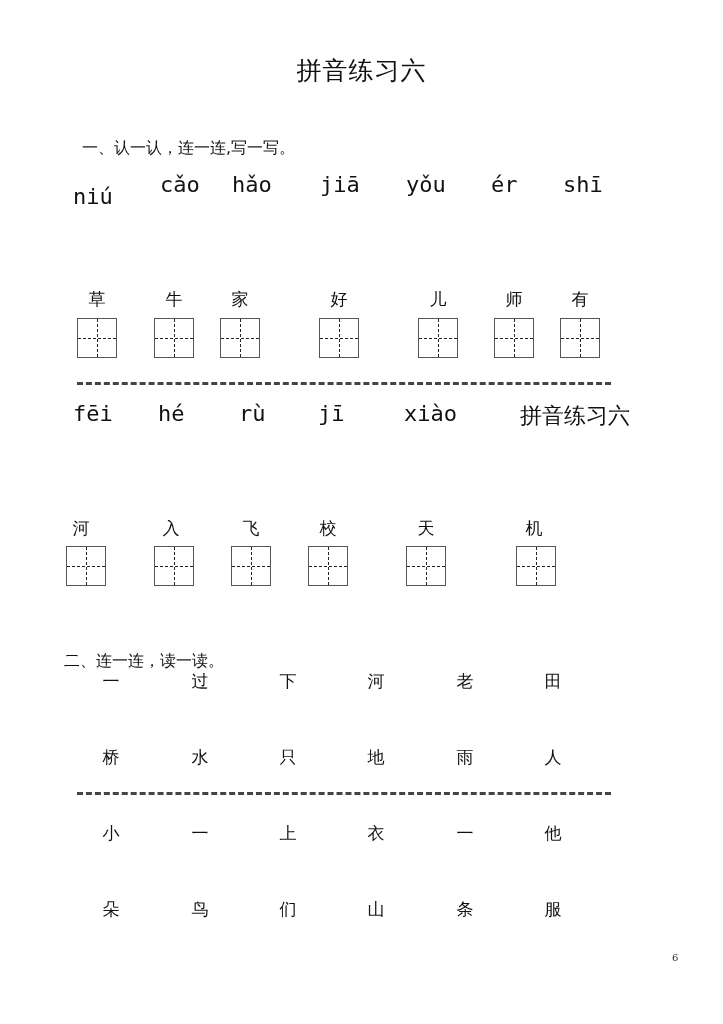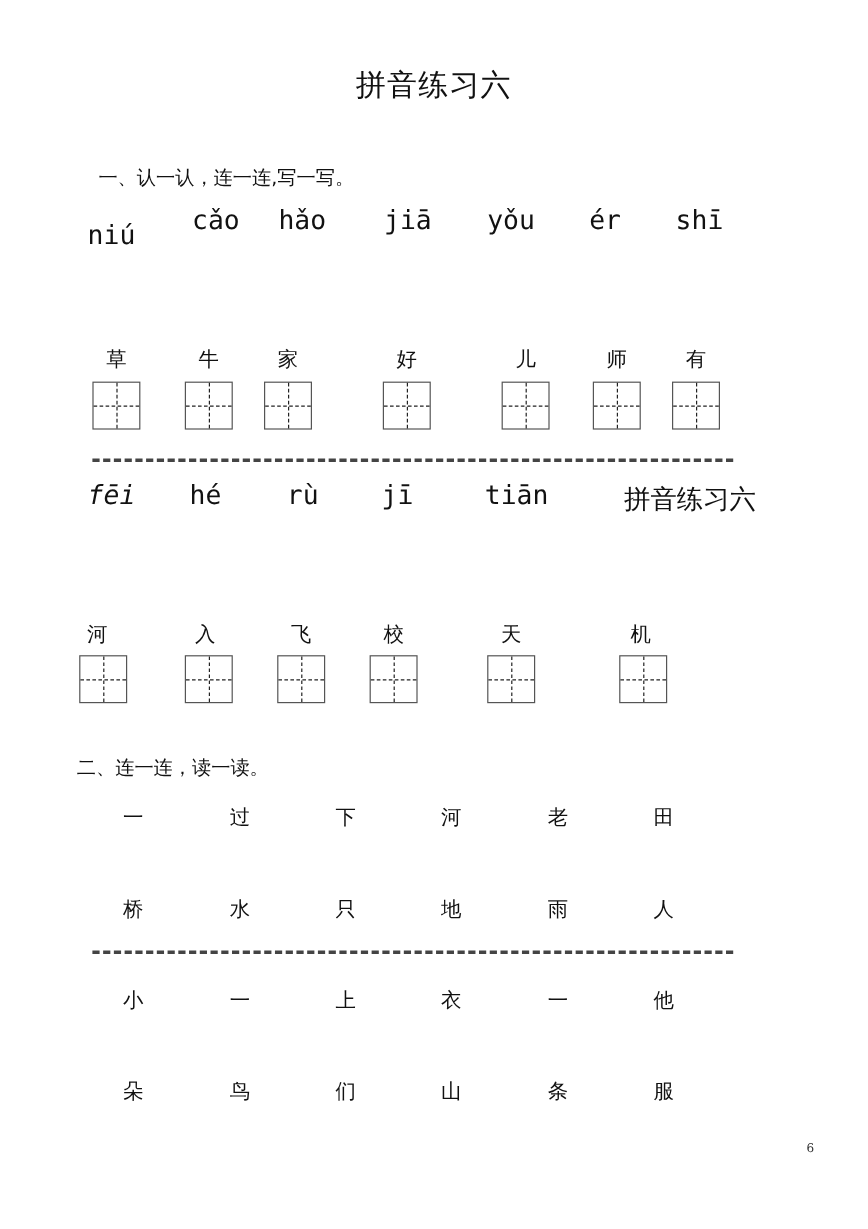--- a/index.html
+++ b/index.html
@@ -43,42 +43,42 @@
 <div class="abs tian" style="left:77px; top:318px;"></div>
 <div class="abs tian" style="left:154px; top:318px;"></div>
 <div class="abs tian" style="left:220px; top:318px;"></div>
 <div class="abs tian" style="left:319px; top:318px;"></div>
 <div class="abs tian" style="left:418px; top:318px;"></div>
 <div class="abs tian" style="left:494px; top:318px;"></div>
 <div class="abs tian" style="left:560px; top:318px;"></div>
 
 <div class="abs divider" style="left:77px; top:382px; width:534px;"></div>
 
-<div class="abs pinyin" style="left:73px; top:401px;font-style:italic;">fēi</div>
+<div class="abs pinyin" style="left:73px; top:401px;">fēi</div>
 <div class="abs pinyin" style="left:158px; top:401px;">hé</div>
 <div class="abs pinyin" style="left:239px; top:401px;">rù</div>
 <div class="abs pinyin" style="left:318px; top:401px;">jī</div>
-<div class="abs pinyin" style="left:404px; top:401px;">tiān</div>
+<div class="abs pinyin" style="left:404px; top:401px;">xiào</div>
 <div class="abs pinyin" style="left:520px; top:401px;">拼音练习六</div>
 
 <div class="abs hanzi" style="left:61px; top:517px;">河</div>
 <div class="abs hanzi" style="left:151px; top:517px;">入</div>
 <div class="abs hanzi" style="left:231px; top:517px;">飞</div>
 <div class="abs hanzi" style="left:308px; top:517px;">校</div>
 <div class="abs hanzi" style="left:406px; top:517px;">天</div>
 <div class="abs hanzi" style="left:514px; top:517px;">机</div>
 
 <div class="abs tian" style="left:66px; top:546px;"></div>
 <div class="abs tian" style="left:154px; top:546px;"></div>
 <div class="abs tian" style="left:231px; top:546px;"></div>
 <div class="abs tian" style="left:308px; top:546px;"></div>
 <div class="abs tian" style="left:406px; top:546px;"></div>
 <div class="abs tian" style="left:516px; top:546px;"></div>
 
-<div class="abs heading" style="left:64px; top:630px;">二、连一连，读一读。</div>
+<div class="abs heading" style="left:64px; top:651px;">二、连一连，读一读。</div>
 
 <div class="abs word" style="left:96px; top:670px;">一</div>
 <div class="abs word" style="left:185px; top:670px;">过</div>
 <div class="abs word" style="left:273px; top:670px;">下</div>
 <div class="abs word" style="left:361px; top:670px;">河</div>
 <div class="abs word" style="left:450px; top:670px;">老</div>
 <div class="abs word" style="left:538px; top:670px;">田</div>
 
 <div class="abs word" style="left:96px; top:746px;">桥</div>
 <div class="abs word" style="left:185px; top:746px;">水</div>

